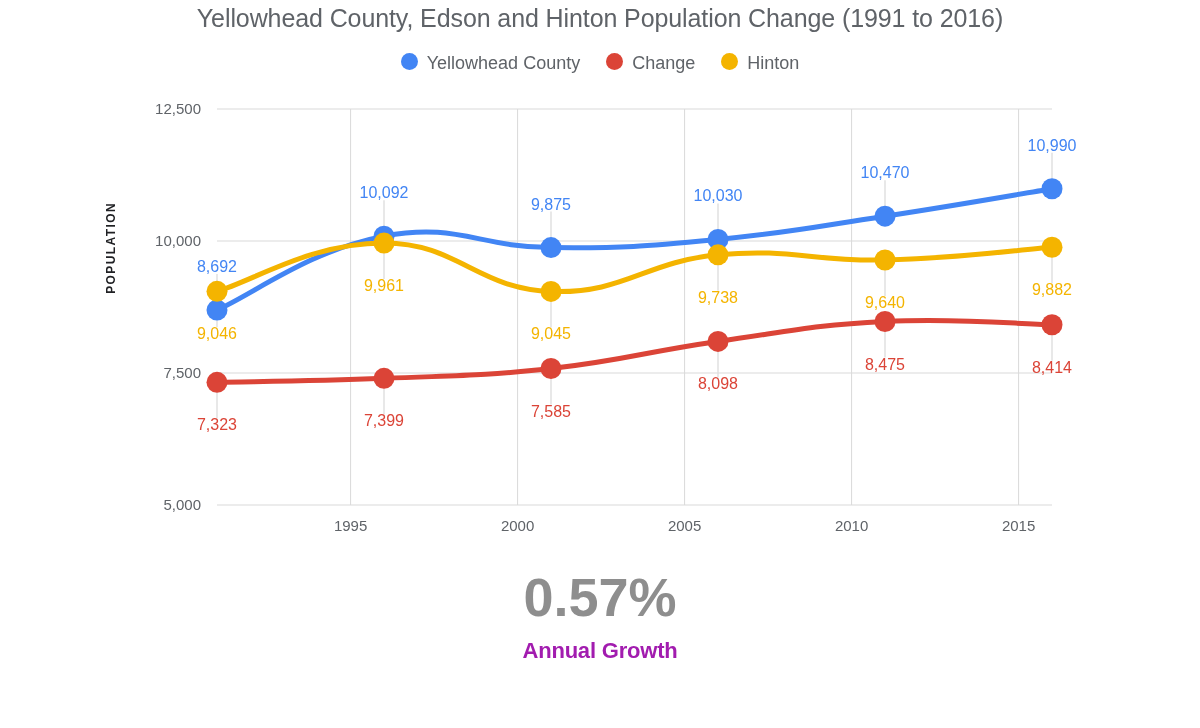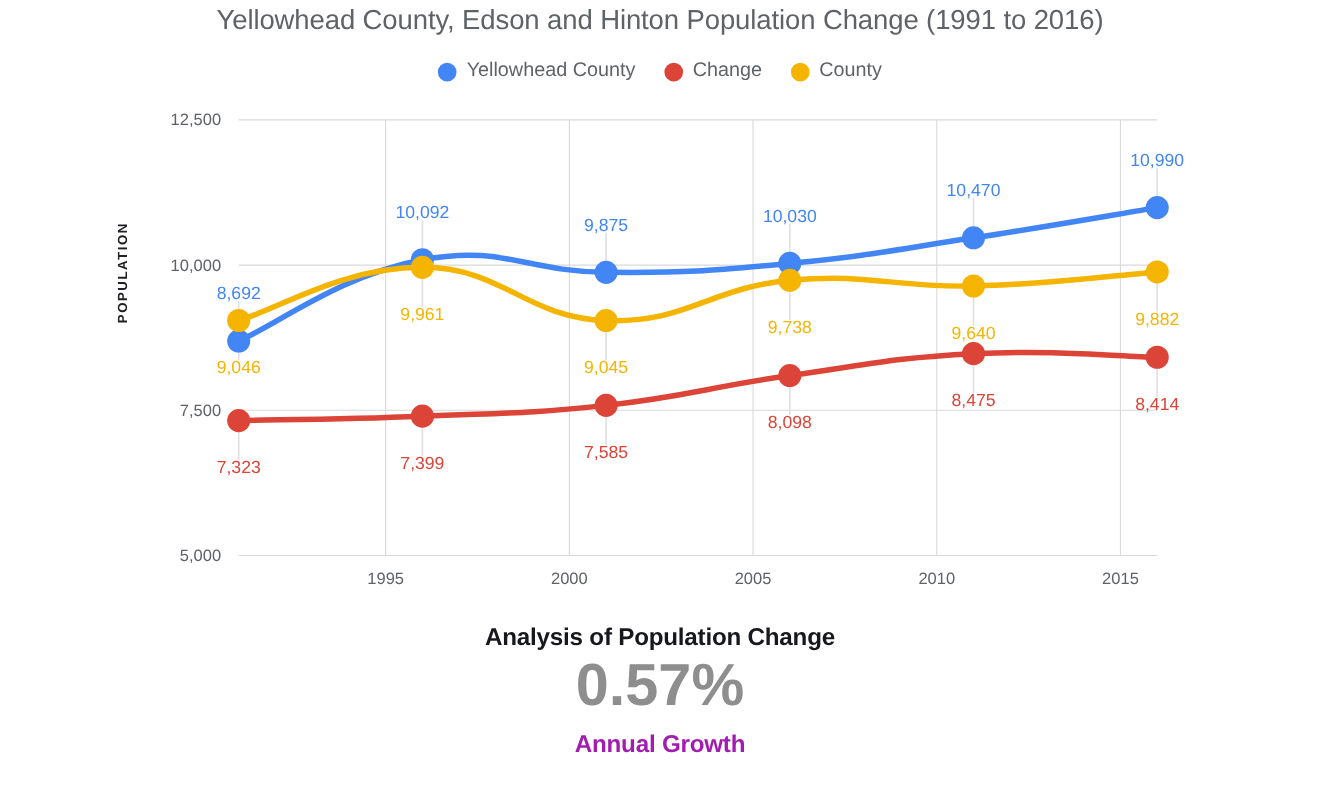--- a/index.html
+++ b/index.html
@@ -42,21 +42,21 @@
     left: 0;
     top: 53px;
     width: 1200px;
     display: flex;
     justify-content: center;
     align-items: center;
     gap: 26px;
   }
   .legend-item {
     display: flex;
-    align-items: flex-end;
+    align-items: flex-start;
     gap: 9px;
   }
   .legend-dot {
     width: 17px;
     height: 17px;
     border-radius: 50%;
     display: block;
   }
   .legend-label {
     font-size: 18px;
@@ -143,21 +143,21 @@
     <div class="legend-item">
       <span class="legend-dot" style="background:#4285F4"></span>
       <span class="legend-label">Yellowhead County</span>
     </div>
     <div class="legend-item">
       <span class="legend-dot" style="background:#DB4437"></span>
       <span class="legend-label">Change</span>
     </div>
     <div class="legend-item">
       <span class="legend-dot" style="background:#F4B400"></span>
-      <span class="legend-label">County</span>
+      <span class="legend-label">Hinton</span>
     </div>
   </div>
 
   <div class="y-axis-title"><span class="y-axis-title-inner">POPULATION</span></div>
 
   <svg id="plot" width="1200" height="560">
       <line x1="217" x2="1052" y1="505" y2="505" stroke="#d9d9d9" stroke-width="1"></line>
       <text x="201" y="510" text-anchor="end" class="tick-text">5,000</text>
       <line x1="217" x2="1052" y1="373" y2="373" stroke="#d9d9d9" stroke-width="1"></line>
       <text x="201" y="378" text-anchor="end" class="tick-text">7,500</text>
@@ -228,18 +228,17 @@
       <text x="1052" y="372.74080000000004" text-anchor="middle" fill="#DB4437" class="value-label">8,414</text>
       <text x="217" y="339.37120000000004" text-anchor="middle" fill="#F4B400" class="value-label">9,046</text>
       <text x="384" y="291.05920000000003" text-anchor="middle" fill="#F4B400" class="value-label">9,961</text>
       <text x="551" y="339.424" text-anchor="middle" fill="#F4B400" class="value-label">9,045</text>
       <text x="718" y="302.8336" text-anchor="middle" fill="#F4B400" class="value-label">9,738</text>
       <text x="885" y="308.008" text-anchor="middle" fill="#F4B400" class="value-label">9,640</text>
       <text x="1052" y="295.2304" text-anchor="middle" fill="#F4B400" class="value-label">9,882</text>
     </svg>
 
   <div class="analysis">
-    <div class="analysis-heading">Analysis of Population Change</div>
     <div class="analysis-figure">0.57%</div>
     <div class="analysis-caption">Annual Growth</div>
   </div>
 
 </div>
 
 </body></html>

